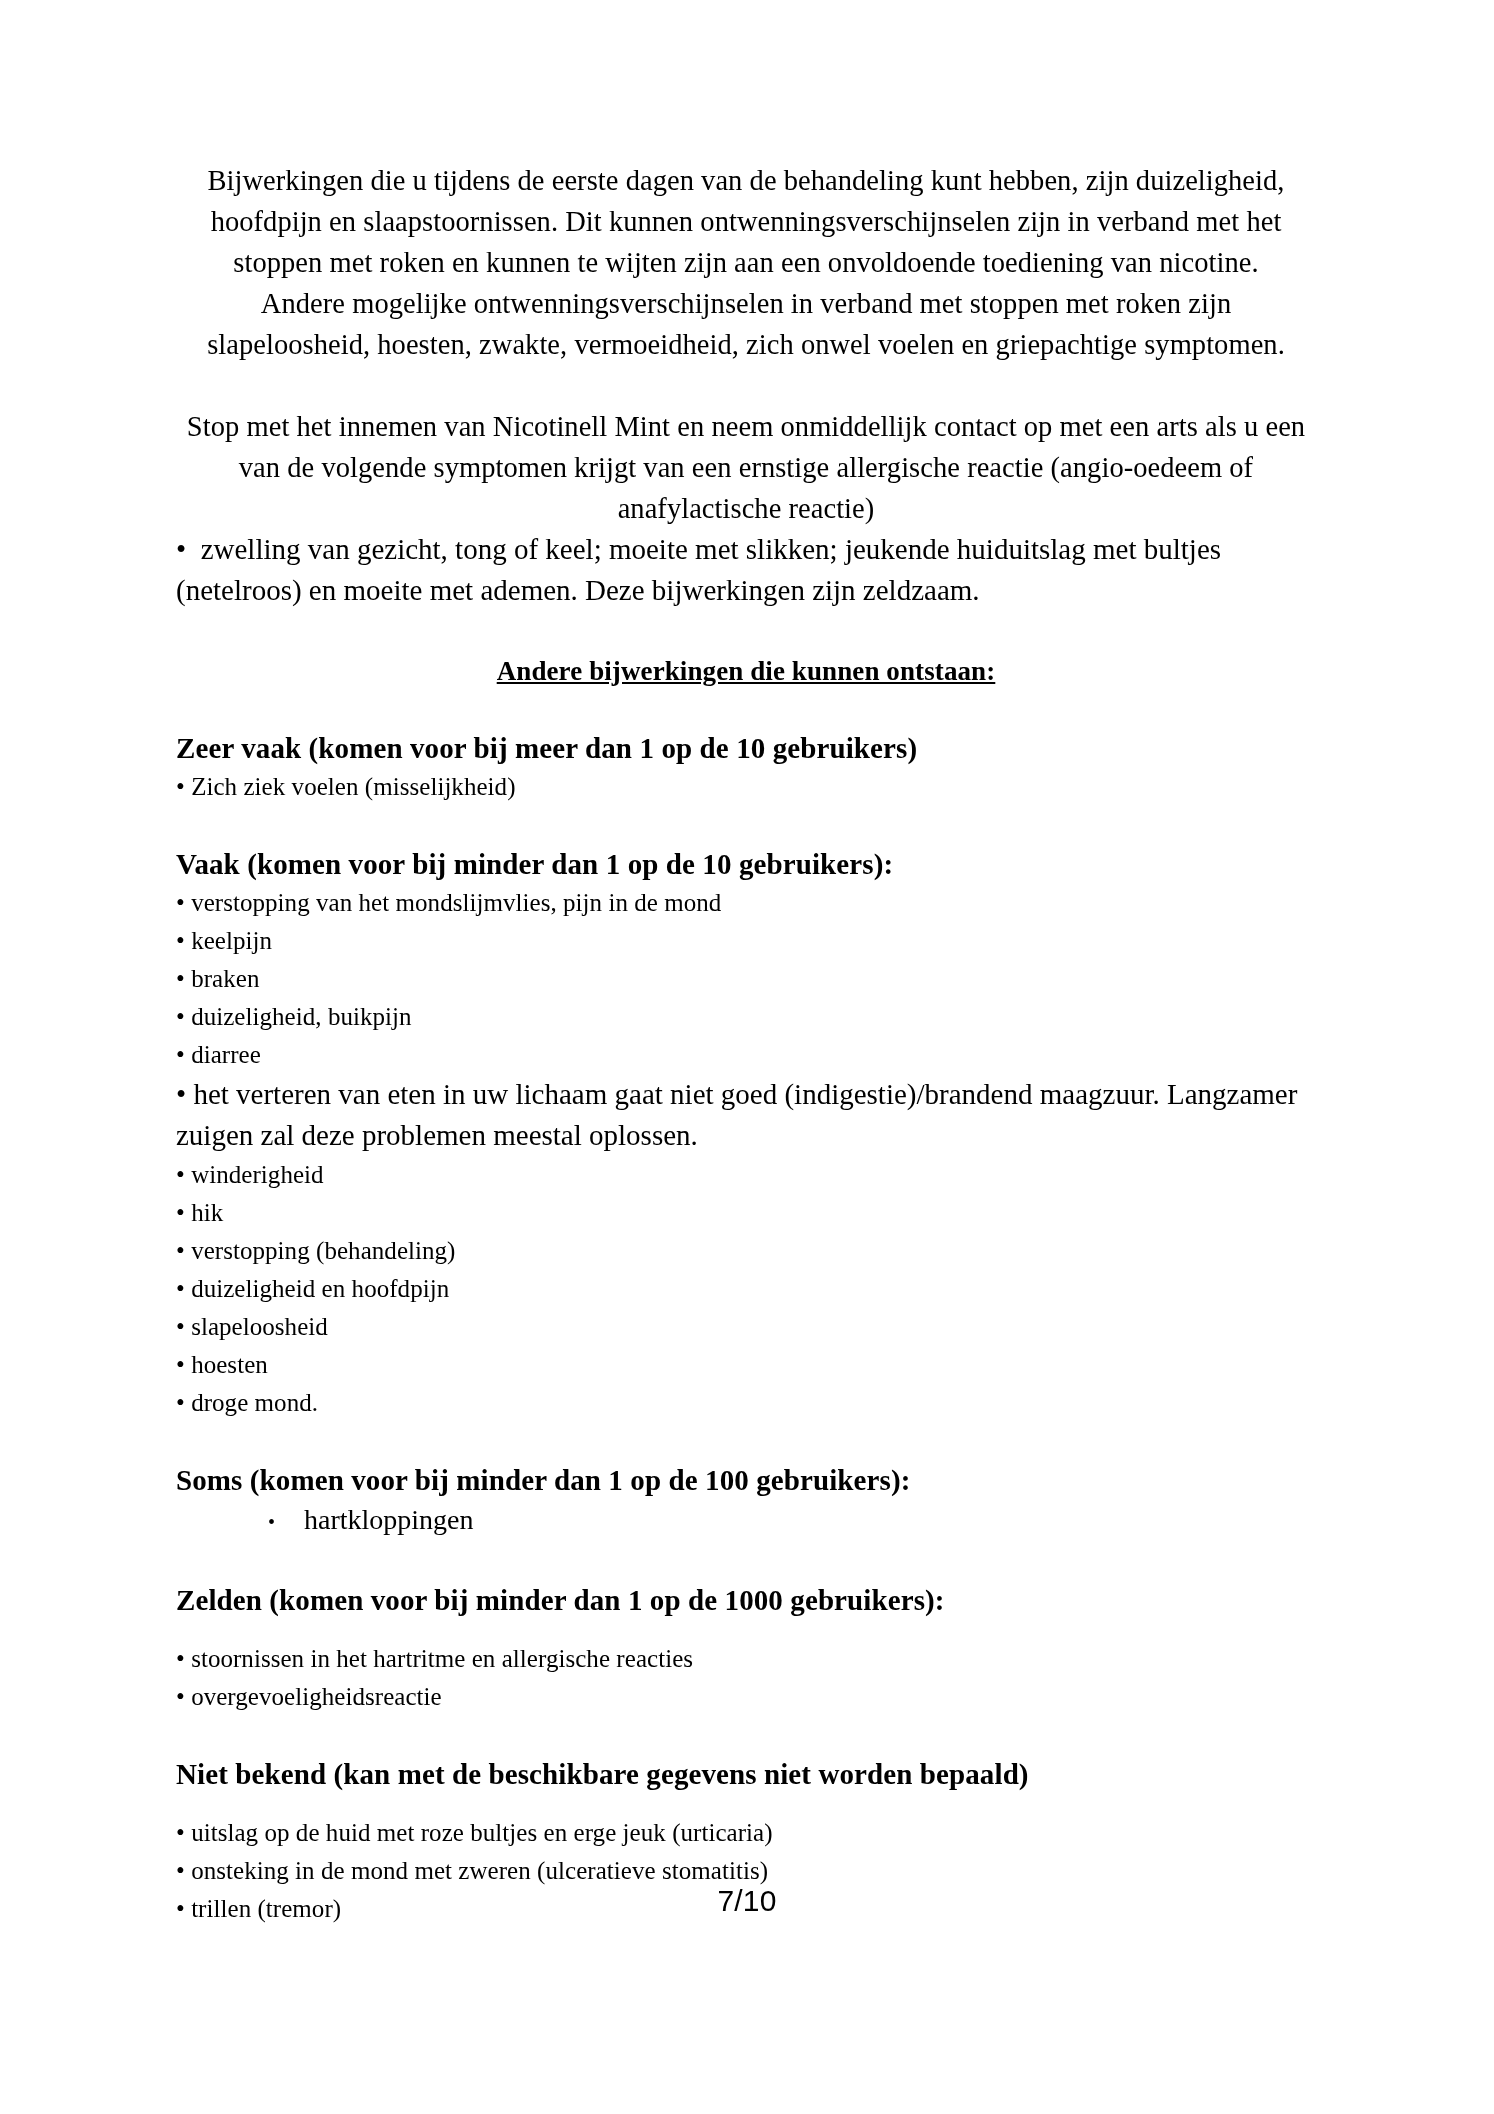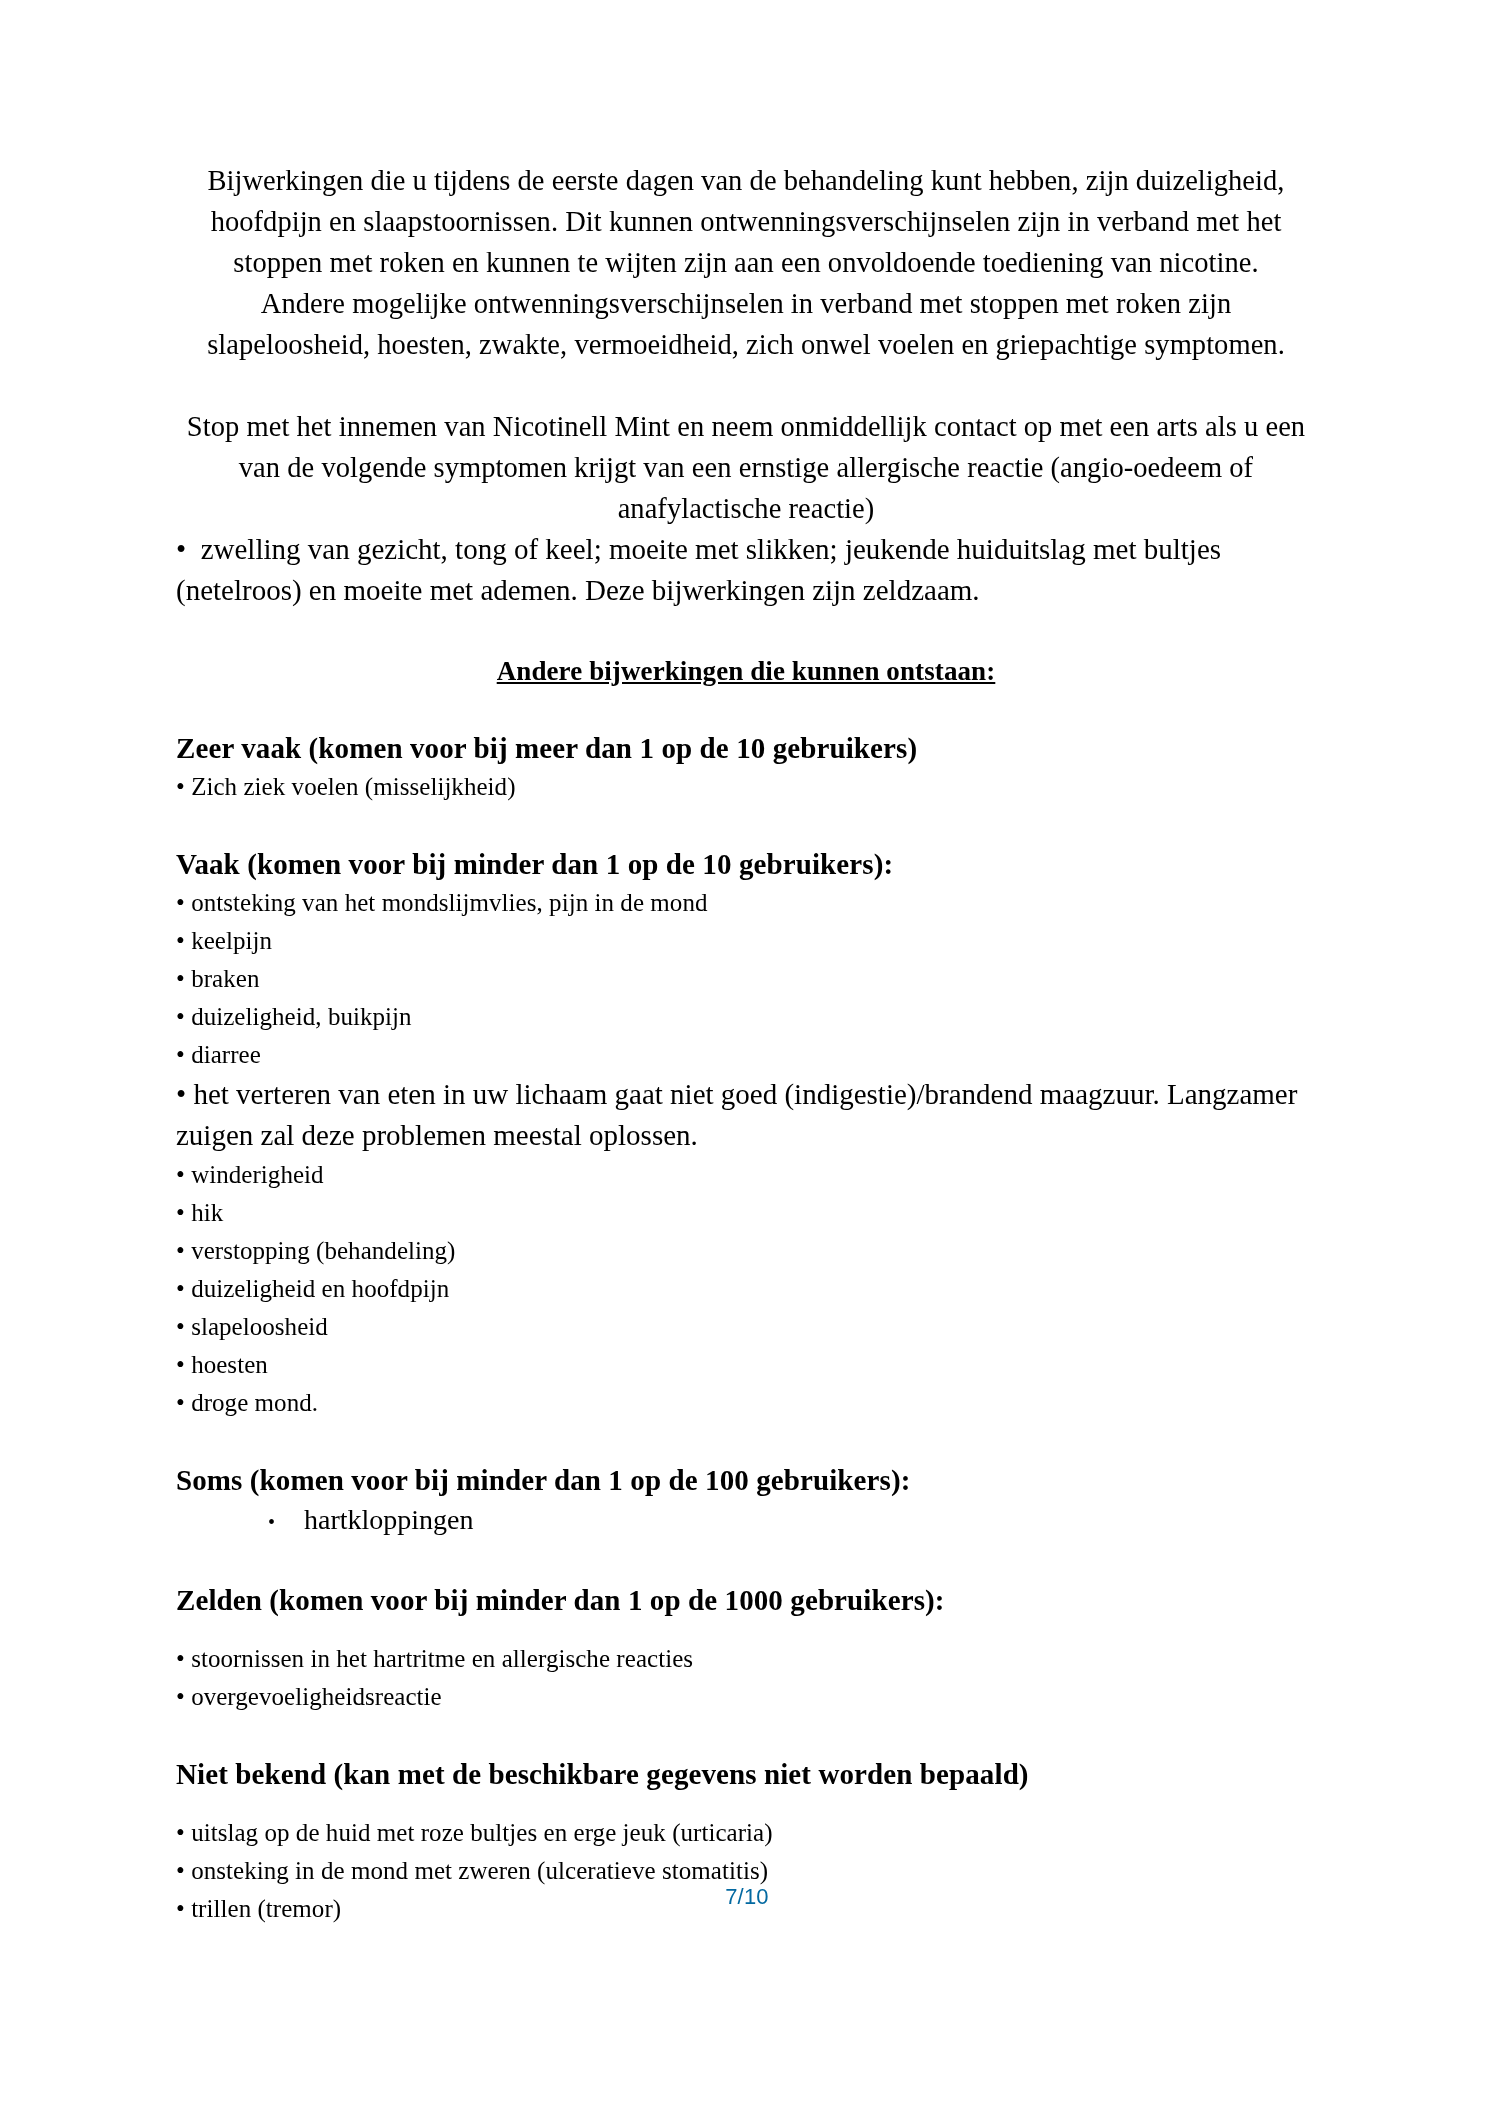--- a/index.html
+++ b/index.html
@@ -95,22 +95,22 @@
     line-height: 40px;
   }
 
   .footer {
     position: absolute;
     left: 0;
     top: 1884px;
     width: 1494px;
     text-align: center;
     font-family: "Liberation Sans", "DejaVu Sans", sans-serif;
-    font-size: 22px;
-    color: #0369a1;
+    font-size: 30px;
+    color: #000000;
     letter-spacing: 0.2px;
   }
 </style>
 </head>
 <body>
 
 <div class="page">
   <div class="content">
 
     <p class="para">Bijwerkingen die u tijdens de eerste dagen van de behandeling kunt hebben, zijn duizeligheid, hoofdpijn en slaapstoornissen. Dit kunnen ontwenningsverschijnselen zijn in verband met het stoppen met roken en kunnen te wijten zijn aan een onvoldoende toediening van nicotine.</p>
@@ -128,21 +128,21 @@
     <p class="heading-underline">Andere bijwerkingen die kunnen ontstaan:</p>
 
     <div class="spacer-md"></div>
 
     <p class="heading-bold">Zeer vaak (komen voor bij meer dan 1 op de 10 gebruikers)</p>
     <p class="bullet-line"><span class="bul">•</span> <span>Zich ziek voelen (misselijkheid)</span></p>
 
     <div class="spacer-md"></div>
 
     <p class="heading-bold">Vaak (komen voor bij minder dan 1 op de 10 gebruikers):</p>
-    <p class="bullet-line"><span class="bul">•</span> <span>ontsteking van het mondslijmvlies, pijn in de mond</span></p>
+    <p class="bullet-line"><span class="bul">•</span> <span>verstopping van het mondslijmvlies, pijn in de mond</span></p>
     <p class="bullet-line"><span class="bul">•</span> <span>keelpijn</span></p>
     <p class="bullet-line"><span class="bul">•</span> <span>braken</span></p>
     <p class="bullet-line"><span class="bul">•</span> <span>duizeligheid, buikpijn</span></p>
     <p class="bullet-line"><span class="bul">•</span> <span>diarree</span></p>
     <p class="bullet-wrap"><span class="bul">•</span> <span>het verteren van eten in uw lichaam gaat niet goed (indigestie)/brandend maagzuur. Langzamer zuigen zal deze problemen meestal oplossen.</span></p>
     <p class="bullet-line"><span class="bul">•</span> <span>winderigheid</span></p>
     <p class="bullet-line"><span class="bul">•</span> <span>hik</span></p>
     <p class="bullet-line"><span class="bul">•</span> <span>verstopping (behandeling)</span></p>
     <p class="bullet-line"><span class="bul">•</span> <span>duizeligheid en hoofdpijn</span></p>
     <p class="bullet-line"><span class="bul">•</span> <span>slapeloosheid</span></p>

